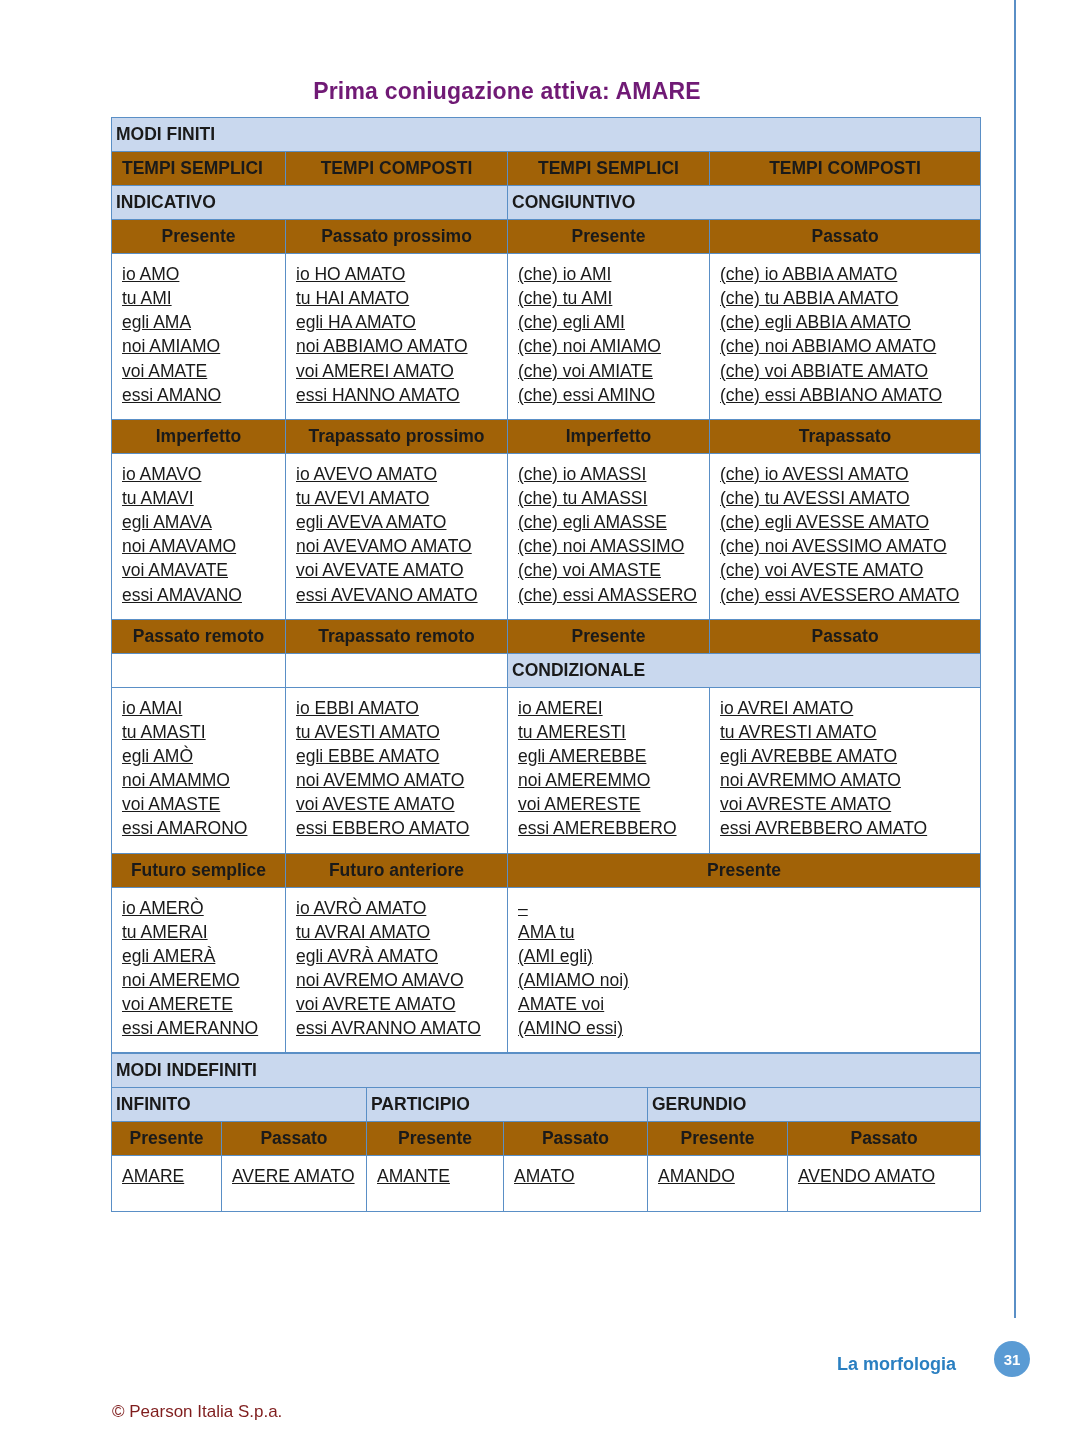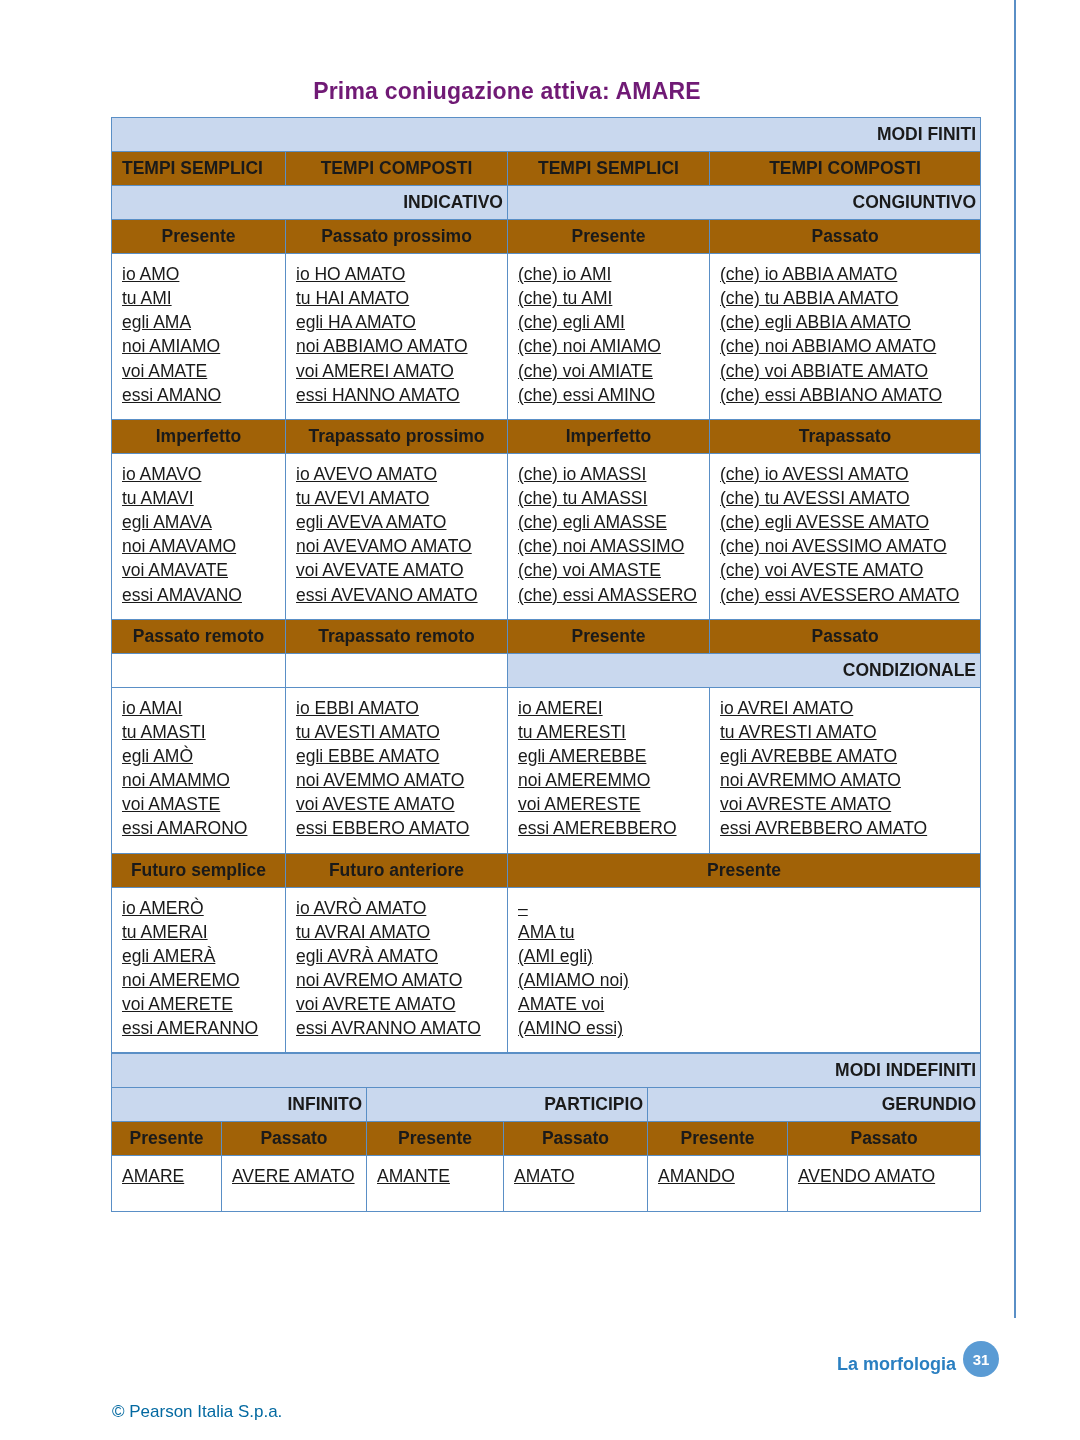--- a/index.html
+++ b/index.html
@@ -42,21 +42,21 @@
   }
   table.conj td {
     border: 1px solid #5a8fc6;
     padding: 0;
     vertical-align: top;
     font-size: 17.5px;
     color: #1a1a1a;
   }
   .hdr-mid {
     background: #c9d8ee;
-    text-align: right;
+    text-align: left;
     font-weight: bold;
     padding: 6px 4px !important;
     font-size: 17.5px;
   }
   .hdr-light {
     background: #a16207;
     text-align: center;
     font-weight: bold;
     padding: 6px 4px !important;
     font-size: 17.5px;
@@ -79,36 +79,36 @@
     position: absolute;
     top: 1354px; left: 0; width: 1014px;
     text-align: right;
     padding-right: 58px;
     color: #2a7fc1;
     font-size: 18px;
     font-weight: bold;
   }
   .page-badge {
     position: absolute;
-    top: 1341px; left: 963px;
+    top: 1341px; left: 994px;
     width: 36px; height: 36px;
     border-radius: 50%;
     background: #5a9bd4;
     color: #fff;
     font-size: 15px;
     font-weight: bold;
     display: flex;
     align-items: center;
     justify-content: center;
   }
   .copyright {
     position: absolute;
     top: 1402px; left: 112px;
     font-size: 17px;
-    color: #0369a1;
+    color: #7f1d1d;
   }
 </style>
 </head>
 <body>
 
 <div class="page">
 
   <div class="right-rule"></div>
 
   <div class="title">Prima coniugazione attiva: AMARE</div>
@@ -284,21 +284,21 @@
           <div class="ln">tu AMERAI</div>
           <div class="ln">egli AMERÀ</div>
           <div class="ln">noi AMEREMO</div>
           <div class="ln">voi AMERETE</div>
           <div class="ln">essi AMERANNO</div>
         </td>
         <td class="cell">
           <div class="ln">io AVRÒ AMATO</div>
           <div class="ln">tu AVRAI AMATO</div>
           <div class="ln">egli AVRÀ AMATO</div>
-          <div class="ln">noi AVREMO AMATO</div>
+          <div class="ln">noi AVREMO AMAVO</div>
           <div class="ln">voi AVRETE AMATO</div>
           <div class="ln">essi AVRANNO AMATO</div>
         </td>
         <td class="cell" colspan="2">
           <div class="ln">–</div>
           <div class="ln">AMA tu</div>
           <div class="ln">(AMI egli)</div>
           <div class="ln">(AMIAMO noi)</div>
           <div class="ln">AMATE voi</div>
           <div class="ln">(AMINO essi)</div>

